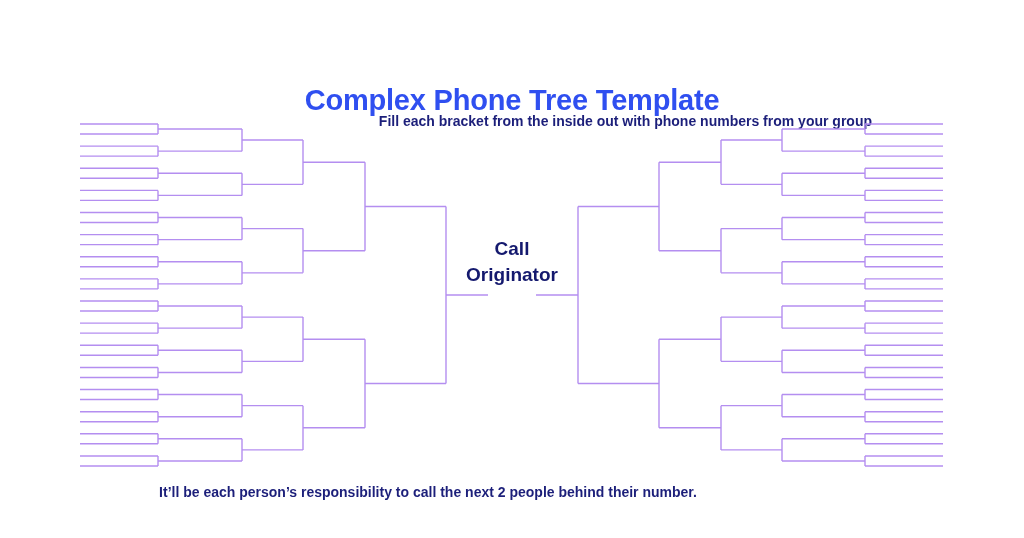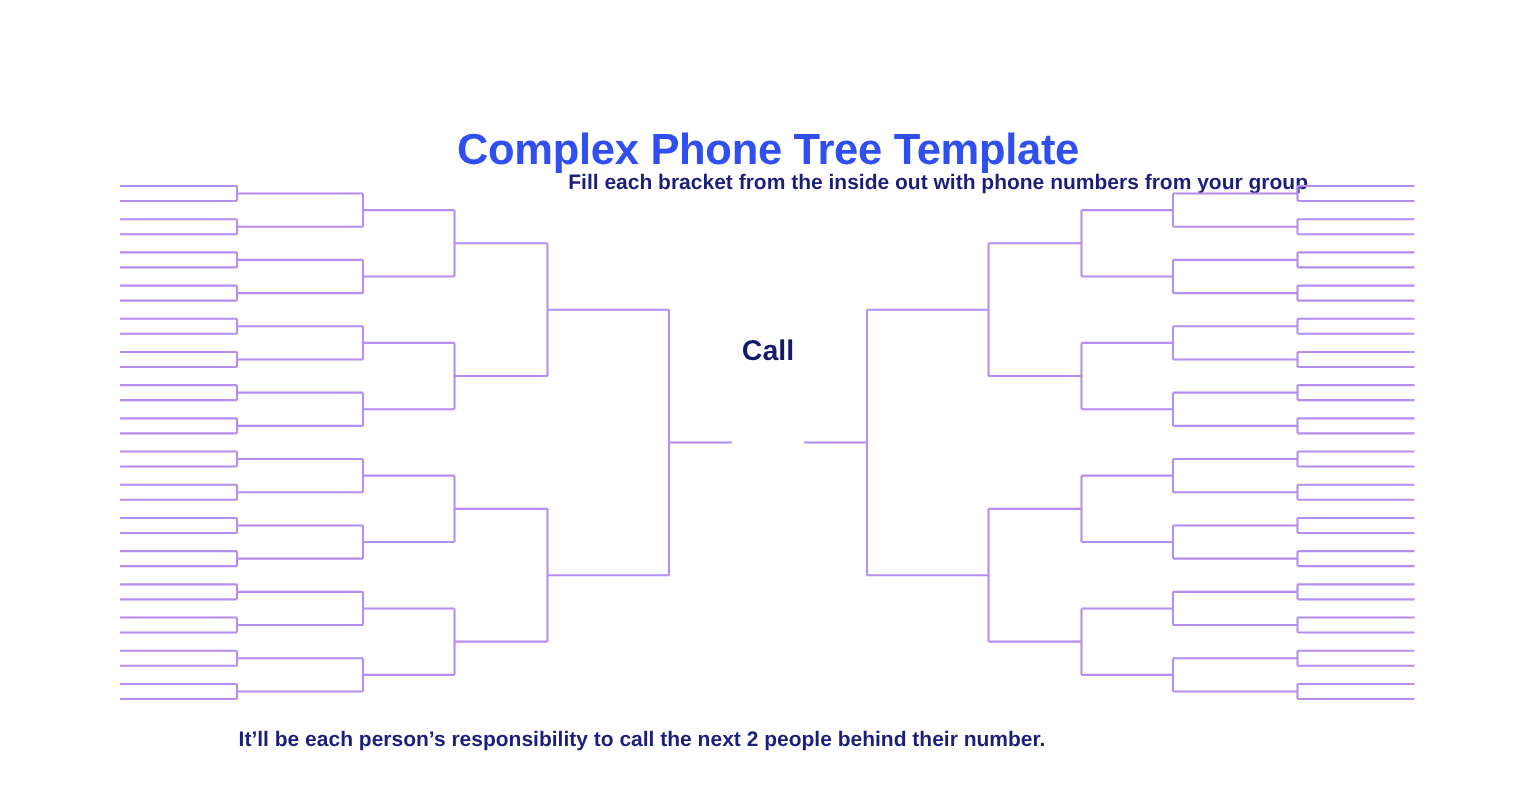--- a/index.html
+++ b/index.html
@@ -1,19 +1,19 @@
 <!DOCTYPE html>
 <html><head>
   <meta charset="utf-8">
   <style>
     html, body { margin: 0; padding: 0; background: #ffffff; }
     body { width: 1024px; height: 538px; position: relative; overflow: hidden; font-family: "Liberation Sans", sans-serif; }
     .title { position: absolute; left: 0; width: 1024px; top: 40px; text-align: center; font-size: 29px; font-weight: bold; color: #2f4ff0; letter-spacing: -0.2px; margin-top: 44px; }
     .subtitle { position: absolute; left: 0; width: 872px; top: 89px; text-align: right; font-size: 14px; font-weight: bold; color: #1c1f7a; margin-top: 24px; }
-    .center-label { position: absolute; left: 432px; width: 160px; top: 222px; text-align: center; font-size: 19px; font-weight: bold; color: #14196e; line-height: 26px; }
+    .center-label { position: absolute; left: 432px; width: 160px; top: 236px; text-align: center; font-size: 19px; font-weight: bold; color: #14196e; line-height: 26px; }
     .footer { position: absolute; left: 0; width: 856px; top: 484px; text-align: center; font-size: 14px; font-weight: bold; color: #1c1f7a; }
     svg.tree { position: absolute; left: 0; top: 0; }
   </style>
 </head>
 <body>
 
 <div class="title">Complex Phone Tree Template</div>
 <div class="subtitle">Fill each bracket from the inside out with phone numbers from your group</div>
 
 <svg class="tree" width="1024" height="538" viewBox="0 0 1024 538">
@@ -206,15 +206,16 @@
       <line x1="659" y1="339.23499999999996" x2="659" y2="427.755" stroke="#b48ef0" stroke-width="1.4"></line>
       <line x1="659" y1="206.45499999999998" x2="578" y2="206.45499999999998" stroke="#b48ef0" stroke-width="1.4"></line>
       <line x1="659" y1="383.495" x2="578" y2="383.495" stroke="#b48ef0" stroke-width="1.4"></line>
       <line x1="578" y1="206.45499999999998" x2="578" y2="383.495" stroke="#b48ef0" stroke-width="1.4"></line>
       <line x1="578" y1="294.975" x2="536" y2="294.975" stroke="#b48ef0" stroke-width="1.4"></line>
     </g>
 </svg>
 
 <div class="center-label">
   <div>Call</div>
+  <div>Originator</div>
 </div>
 
 <div class="footer">It’ll be each person’s responsibility to call the next 2 people behind their number.</div>
 
 </body></html>

